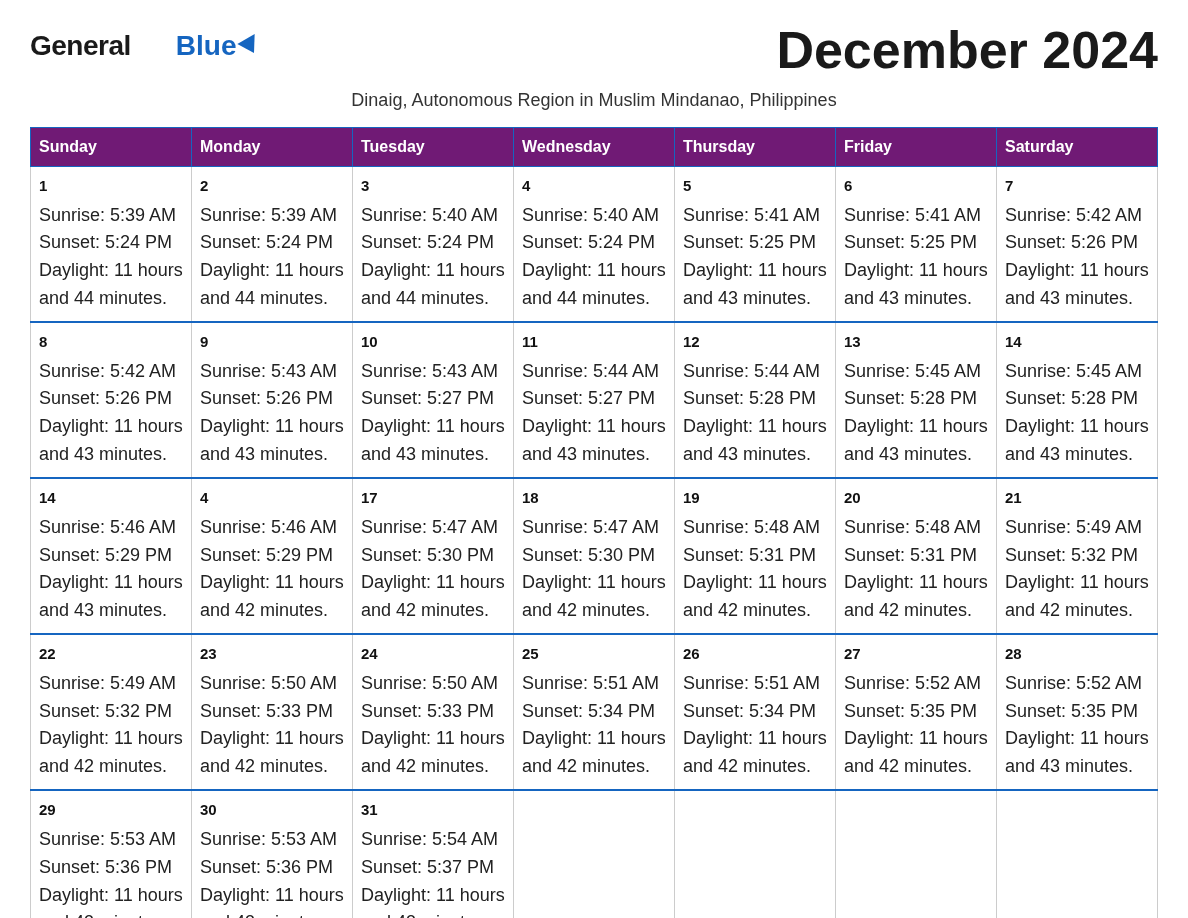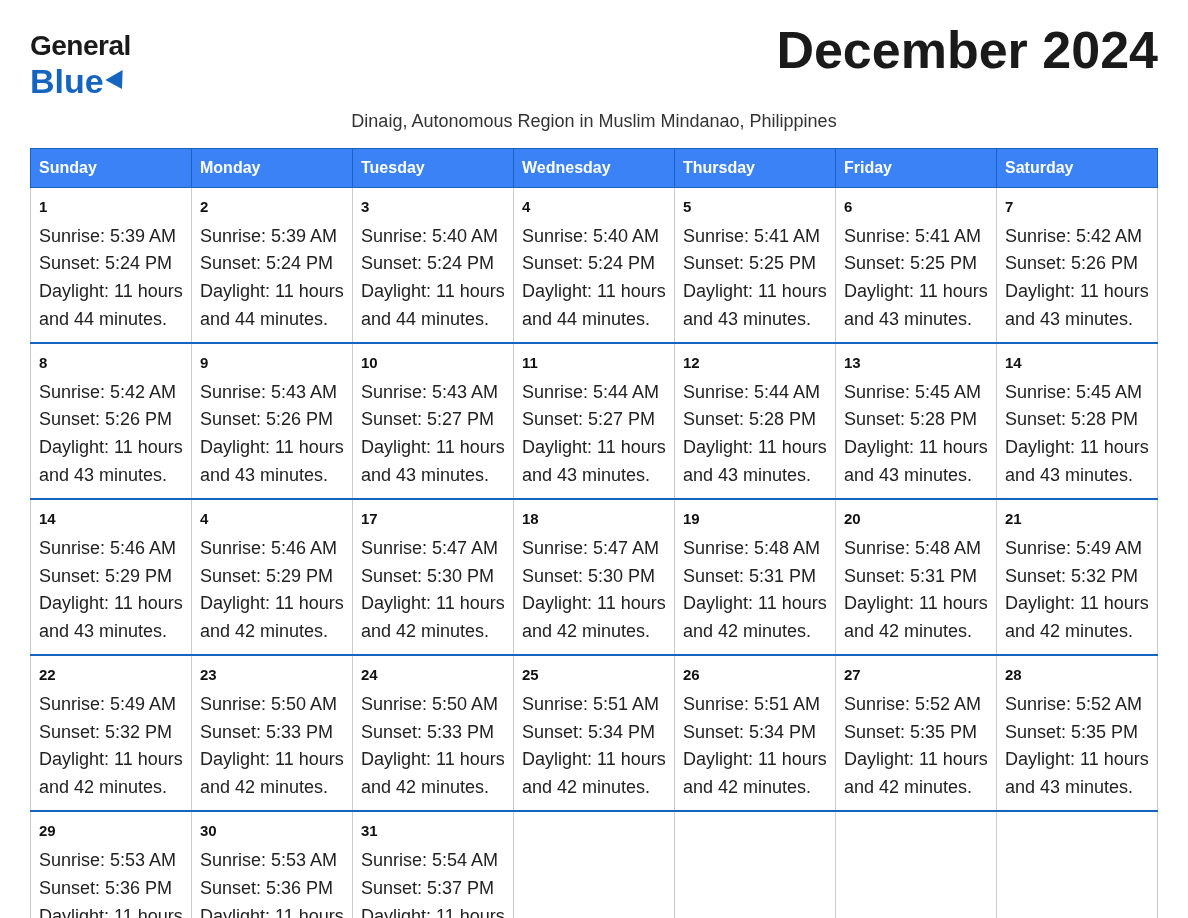--- a/index.html
+++ b/index.html
@@ -11,32 +11,33 @@
       padding: 20px 30px;
     }
     .header-area {
       display: flex;
       justify-content: space-between;
       align-items: flex-start;
       margin-bottom: 10px;
     }
     .logo {
       display: flex;
-      flex-direction: column;
-      align-items: flex-start;
+      flex-direction: row;
+      align-items: center;
       padding-top: 10px;
+      gap: 45px;
     }
     .logo-general {
       font-size: 28px;
       font-weight: bold;
       color: #1a1a1a;
       letter-spacing: -0.5px;
     }
     .logo-blue {
-      font-size: 34px;
+      font-size: 28px;
       font-weight: bold;
       color: #1565c0;
       display: flex;
       align-items: center;
     }
     .logo-triangle {
       width: 0;
       height: 0;
       border-left: 10px solid transparent;
       border-right: 10px solid transparent;
@@ -56,21 +57,21 @@
       font-size: 18px;
       color: #333;
       margin-bottom: 16px;
     }
     table {
       width: 100%;
       border-collapse: collapse;
       border: 1px solid #aaa;
     }
     thead tr th {
-      background-color: #3b82f6;
+      background-color: #701a75;
       color: #ffffff;
       font-size: 16px;
       font-weight: bold;
       padding: 10px 8px;
       text-align: left;
       border: 1px solid #1565c0;
     }
     tbody tr td {
       vertical-align: top;
       padding: 8px;

